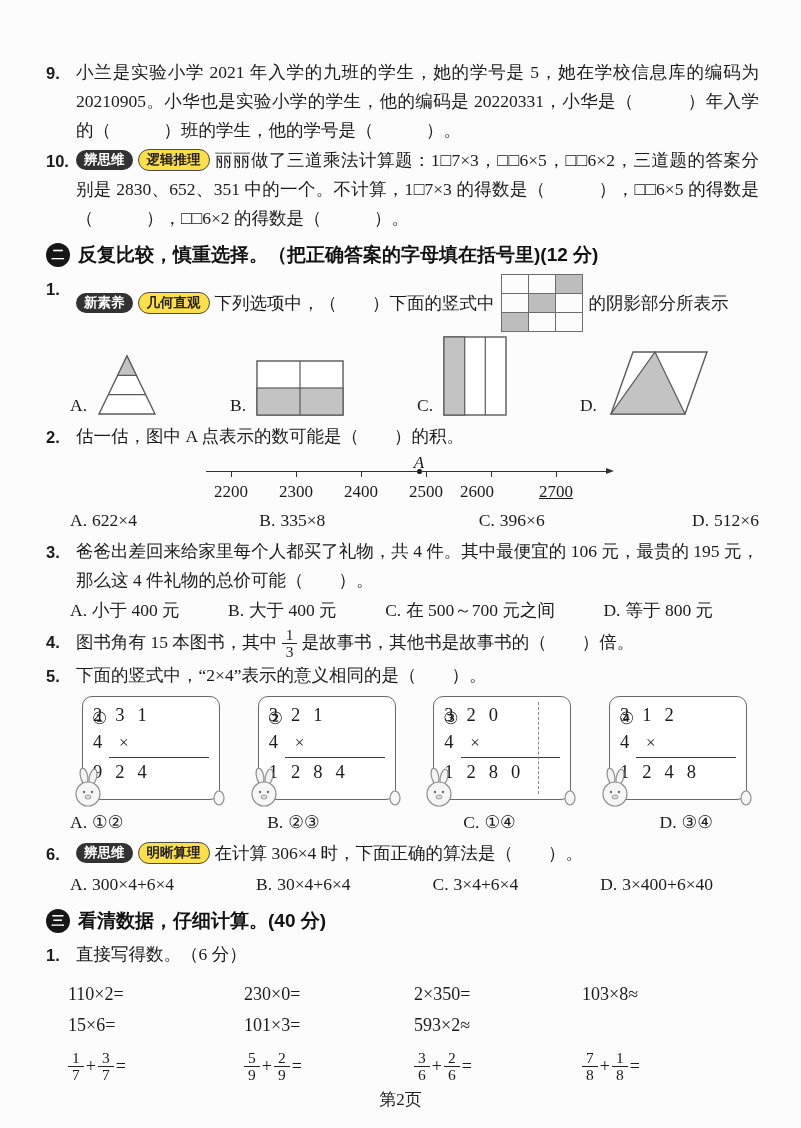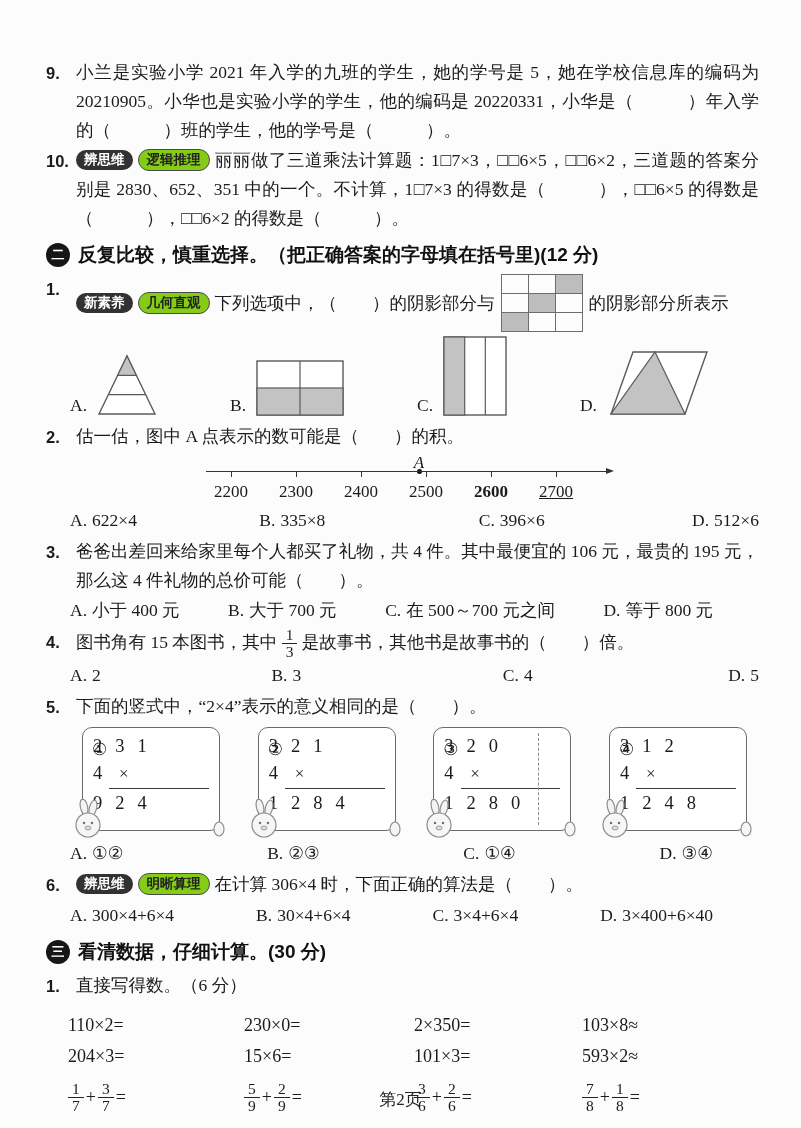--- a/index.html
+++ b/index.html
@@ -8,21 +8,21 @@
     margin:0 auto;background:#fcfcfc;color:#1b1b1b;
     font-family:"Liberation Serif", serif;font-size:17.5px;line-height:29px;
     padding:58px 42px 0 46px;
   }
   .q{display:flex;margin:0 0 1px 0;}
   .qnum{flex:0 0 30px;font-family:"Liberation Sans",sans-serif;font-weight:bold;font-size:16.5px;padding-top:1px;}
   .qbody{flex:1;text-align:justify;}
   .badge{display:inline-block;font-family:"Liberation Sans",sans-serif;font-weight:bold;
     font-size:13.5px;line-height:20px;border-radius:11px;padding:0 8px;vertical-align:2px;margin-right:5px;}
   .badge.dark{background:#323232;color:#fff;}
-  .badge.outline{border:1.5px solid #4a4a4a;color:#222;background:#84cc16;}
+  .badge.outline{border:1.5px solid #4a4a4a;color:#222;background:#fde047;}
   .sec{display:flex;align-items:center;gap:8px;margin:7px 0 5px 0;
     font-family:"Liberation Sans",sans-serif;font-weight:bold;font-size:19px;color:#111;}
   .sec-icon{flex:0 0 24px;width:24px;height:24px;border-radius:50%;background:#161616;color:#fff;
     display:flex;align-items:center;justify-content:center;font-size:13px;}
   
   .opts{display:flex;justify-content:space-between;margin:0 46px 2px 24px;}
   .opts.grid4{display:grid;grid-template-columns:176px 206px 200px auto;margin-right:0;}
   .opt{white-space:nowrap;}
   .letter{margin-right:5px;}
   
@@ -85,21 +85,21 @@
 
   <div class="sec">
     <span class="sec-icon">二</span>
     <span>反复比较，慎重选择。（把正确答案的字母填在括号里)(12 分)</span>
   </div>
 
   <div class="q">
     <span class="qnum">1.</span>
     <span class="qbody">
       <span class="q1line">
-        <span style="white-space:nowrap;"><span class="badge dark">新素养</span><span class="badge outline">几何直观</span><span>下列选项中，（　　）的阴影部分与</span></span>
+        <span style="white-space:nowrap;"><span class="badge dark">新素养</span><span class="badge outline">几何直观</span><span>下列选项中，（　　）下面的竖式中</span></span>
         <table class="grid3">
           <tbody>
               <tr>
             <td></td>
             <td></td>
             <td class="shaded"></td>
           </tr>
           <tr>
             <td></td>
             <td class="shaded"></td>
@@ -164,56 +164,50 @@
     <span class="tick" style="left:25px;"></span>
     <span class="tick" style="left:90px;"></span>
     <span class="tick" style="left:155px;"></span>
     <span class="tick" style="left:220px;"></span>
     <span class="tick" style="left:285px;"></span>
     <span class="tick" style="left:350px;"></span>
     <span class="tlabel" style="left:-3px;">2200</span>
     <span class="tlabel" style="left:62px;">2300</span>
     <span class="tlabel" style="left:127px;">2400</span>
     <span class="tlabel" style="left:192px;">2500</span>
-    <span class="tlabel" style="left:257px;font-weight:bold;">2600</span>
+    <span class="tlabel" style="left:243px;">2600</span>
     <span class="tlabel" style="left:322px;text-decoration:underline;">2700</span>
   </div>
 
   <div class="opts grid4">
     <span class="opt"><span class="letter">A.</span><span>622×4</span></span>
     <span class="opt"><span class="letter">B.</span><span>335×8</span></span>
     <span class="opt"><span class="letter">C.</span><span>396×6</span></span>
     <span class="opt"><span class="letter">D.</span><span>512×6</span></span>
   </div>
 
   <div class="q">
     <span class="qnum">3.</span>
     <span class="qbody">爸爸出差回来给家里每个人都买了礼物，共 4 件。其中最便宜的 106 元，最贵的 195 元，那么这 4 件礼物的总价可能（　　）。</span>
   </div>
   <div class="opts">
     <span class="opt"><span class="letter">A.</span><span>小于 400 元</span></span>
-    <span class="opt"><span class="letter">B.</span><span>大于 700 元</span></span>
+    <span class="opt"><span class="letter">B.</span><span>大于 400 元</span></span>
     <span class="opt"><span class="letter">C.</span><span>在 500～700 元之间</span></span>
     <span class="opt"><span class="letter">D.</span><span>等于 800 元</span></span>
   </div>
 
   <div class="q">
     <span class="qnum">4.</span>
     <span class="qbody"><span>图书角有 15 本图书，其中</span>
       <span class="frac">
           <span class="fn">1</span>
           <span class="fd">3</span>
         </span>
       <span>是故事书，其他书是故事书的（　　）倍。</span></span>
-  </div>
-  <div class="opts grid4">
-    <span class="opt"><span class="letter">A.</span><span>2</span></span>
-    <span class="opt"><span class="letter">B.</span><span>3</span></span>
-    <span class="opt"><span class="letter">C.</span><span>4</span></span>
-    <span class="opt"><span class="letter">D.</span><span>5</span></span>
   </div>
 
   <div class="q">
     <span class="qnum">5.</span>
     <span class="qbody">下面的竖式中，“2×4”表示的意义相同的是（　　）。</span>
   </div>
 
   <div class="vboxes">
     <div class="vbox">
       <span class="vtag">①</span>
@@ -303,34 +297,33 @@
   </div>
   <div class="opts">
     <span class="opt"><span class="letter">A.</span><span>300×4+6×4</span></span>
     <span class="opt"><span class="letter">B.</span><span>30×4+6×4</span></span>
     <span class="opt"><span class="letter">C.</span><span>3×4+6×4</span></span>
     <span class="opt"><span class="letter">D.</span><span>3×400+6×40</span></span>
   </div>
 
   <div class="sec">
     <span class="sec-icon">三</span>
-    <span>看清数据，仔细计算。(30 分)</span>
+    <span>看清数据，仔细计算。(40 分)</span>
   </div>
 
   <div class="q">
     <span class="qnum">1.</span>
     <span class="qbody">直接写得数。（6 分）</span>
   </div>
 
   <div class="calcgrid">
     <span>110×2=</span>
     <span>230×0=</span>
     <span>2×350=</span>
     <span>103×8≈</span>
-    <span>204×3=</span>
     <span>15×6=</span>
     <span>101×3=</span>
     <span>593×2≈</span>
   </div>
 
   <div class="fracrow">
     <span class="fcell">
       <span class="frac">
           <span class="fn">1</span>
           <span>7</span>

